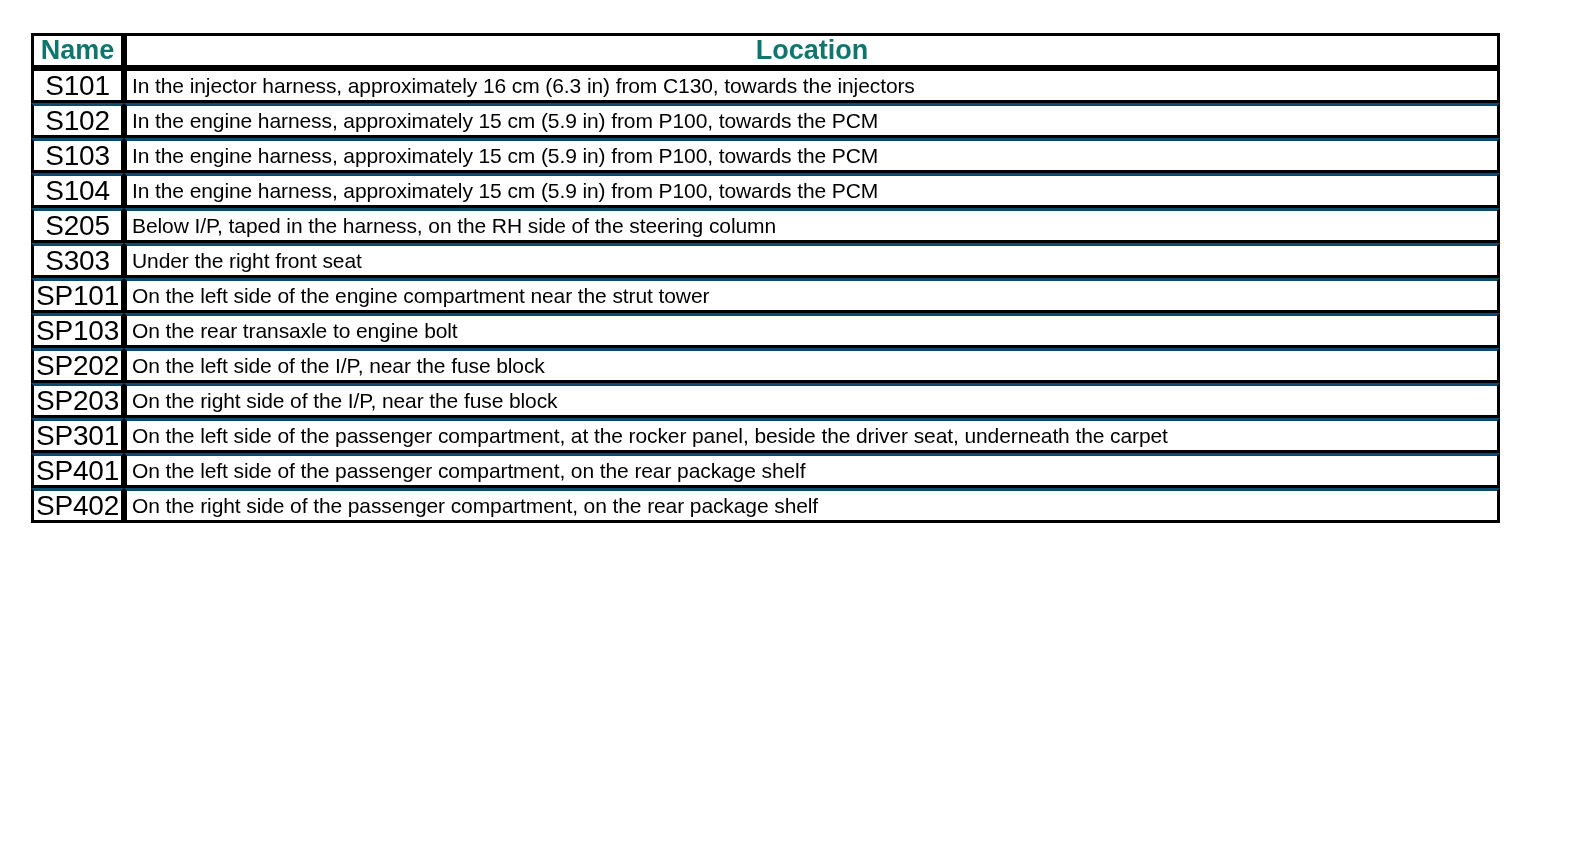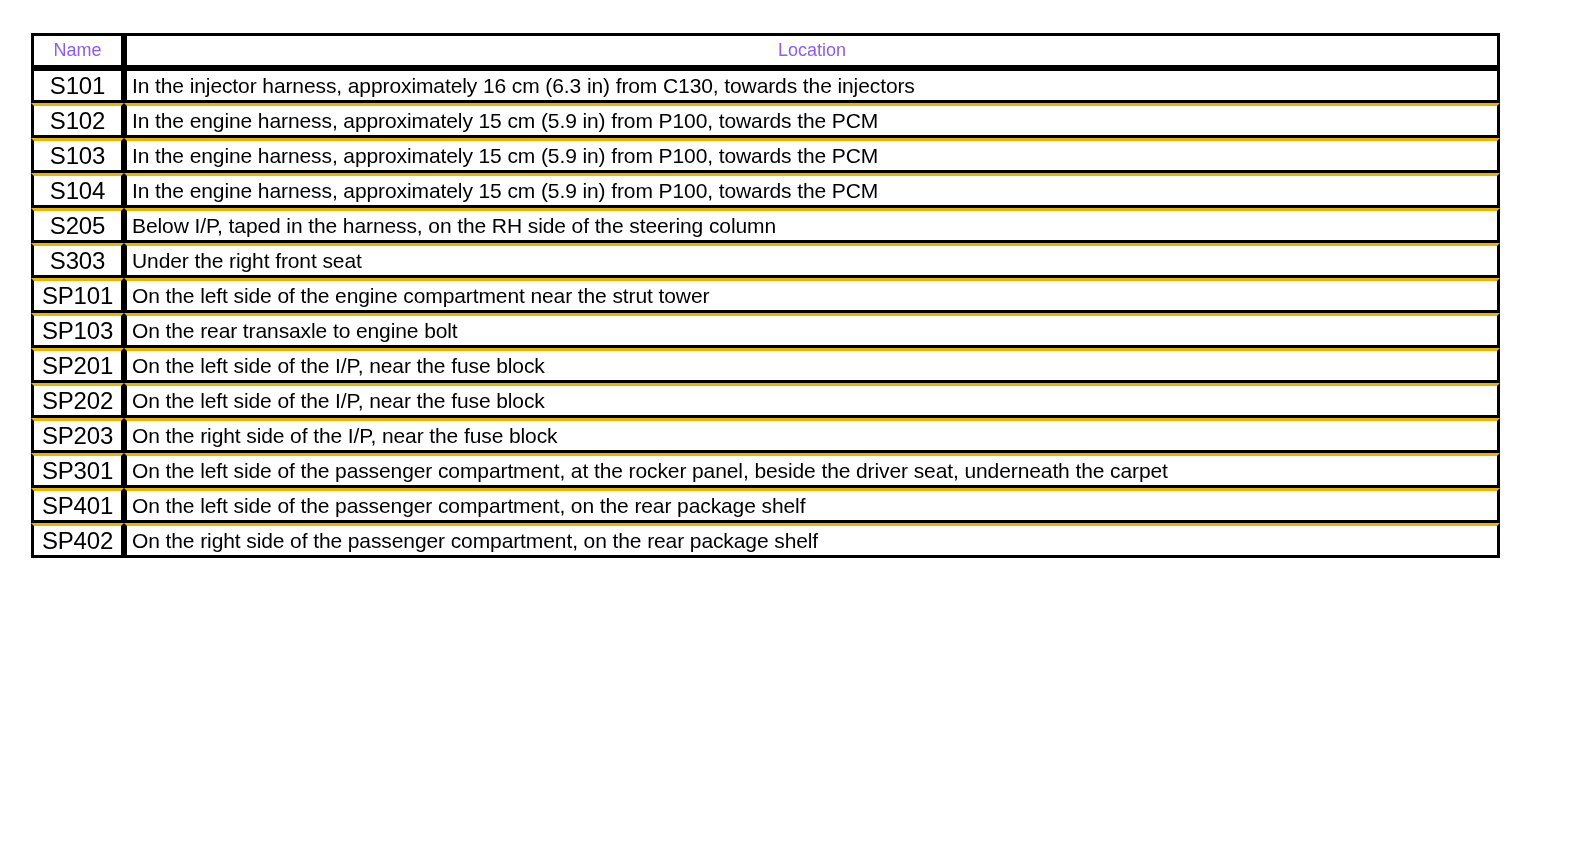--- a/index.html
+++ b/index.html
@@ -46,45 +46,45 @@
   
   #splice-table th + th,
   #splice-table td + td {
     border-left-width: 3px;
   }
   #splice-table tr + tr th,
   #splice-table tr + tr td {
     border-top-width: 0;
   }
   #splice-table tr + tr td {
-    border-top: 3px solid #eab308;
+    border-top: 3px solid #0c4a6e;
   }
   #splice-table tr + tr td {
     border-top-width: 3px;
   }
   .cell-name {
     text-align: center;
-    font-size: 24px;
+    font-size: 28px;
     line-height: 28px;
     color: #000000;
     letter-spacing: -0.2px;
   }
   .cell-location {
     text-align: left;
     font-size: 21px;
     line-height: 28px;
     color: #000000;
     padding-left: 5px !important;
     letter-spacing: -0.1px;
   }
   .head-name, .head-location {
-    font-weight: normal;
-    font-size: 18px;
+    font-weight: bold;
+    font-size: 27px;
     line-height: 29px;
-    color: #8b5cf6;
+    color: #0f766e;
   }
   .head-name { text-align: center; }
   .head-location { text-align: center; }
 </style>
 </head>
 <body>
 
 <div id="page">
   <table id="splice-table">
     <colgroup>
@@ -124,24 +124,20 @@
         </tr>
         <tr>
           <td class="cell-name">SP101</td>
           <td class="cell-location">On the left side of the engine compartment near the strut tower</td>
         </tr>
         <tr>
           <td class="cell-name">SP103</td>
           <td class="cell-location">On the rear transaxle to engine bolt</td>
         </tr>
         <tr>
-          <td class="cell-name">SP201</td>
-          <td class="cell-location">On the left side of the I/P, near the fuse block</td>
-        </tr>
-        <tr>
           <td class="cell-name">SP202</td>
           <td class="cell-location">On the left side of the I/P, near the fuse block</td>
         </tr>
         <tr>
           <td class="cell-name">SP203</td>
           <td class="cell-location">On the right side of the I/P, near the fuse block</td>
         </tr>
         <tr>
           <td class="cell-name">SP301</td>
           <td class="cell-location">On the left side of the passenger compartment, at the rocker panel, beside the driver seat, underneath the carpet</td>

